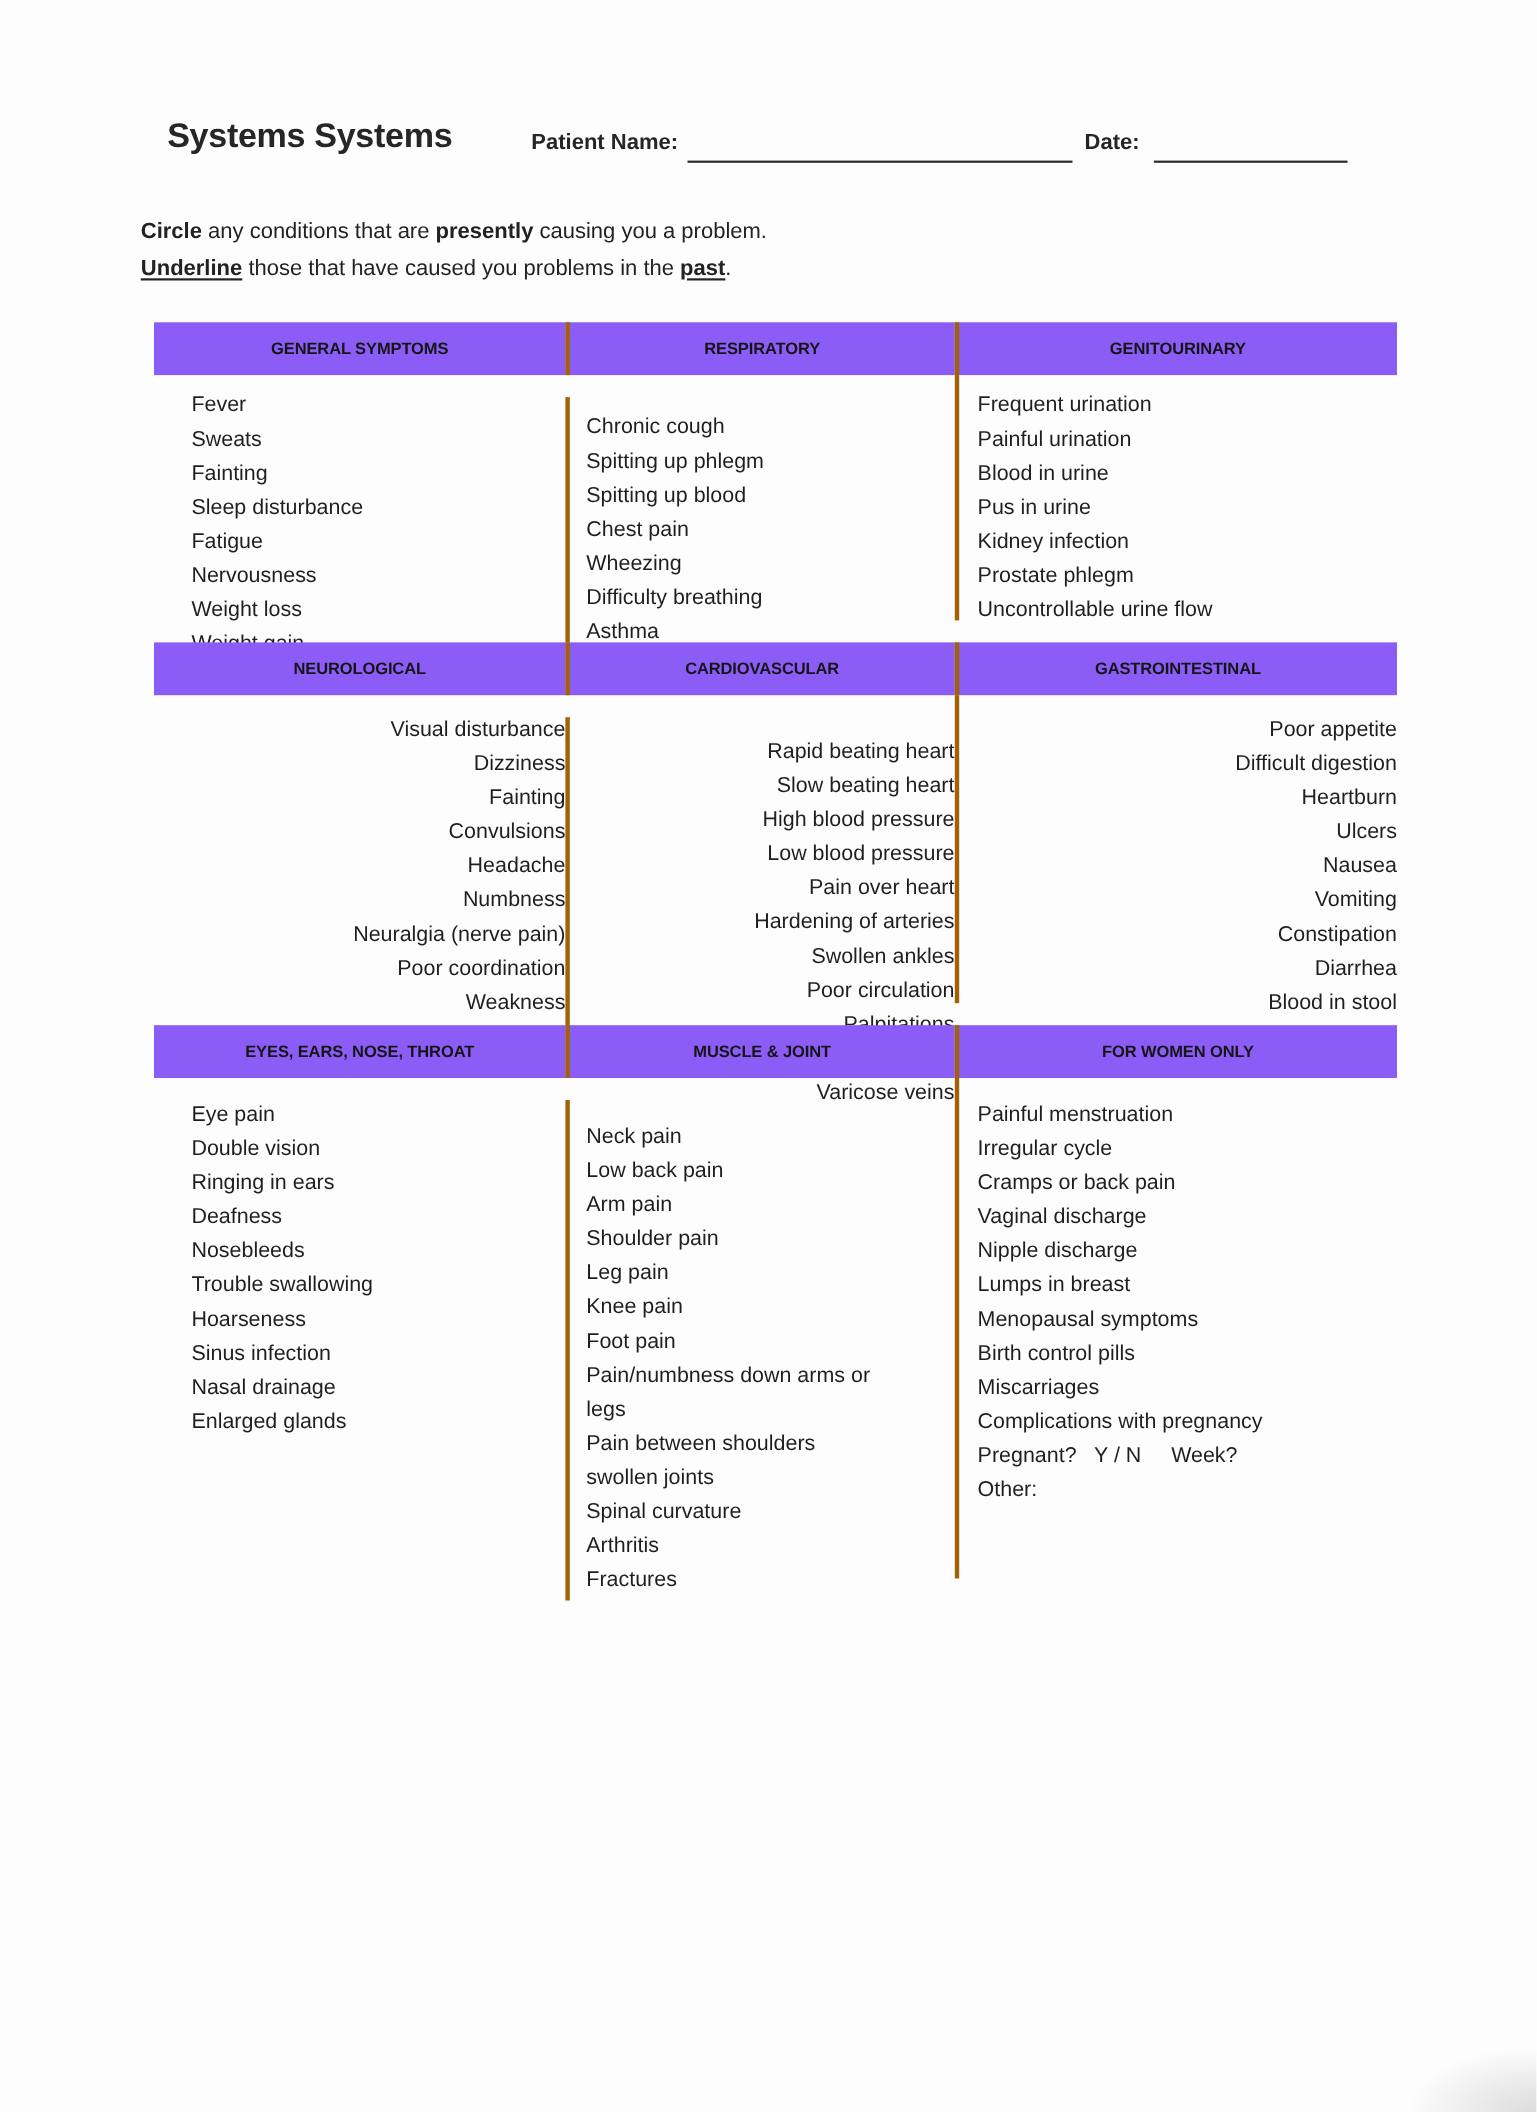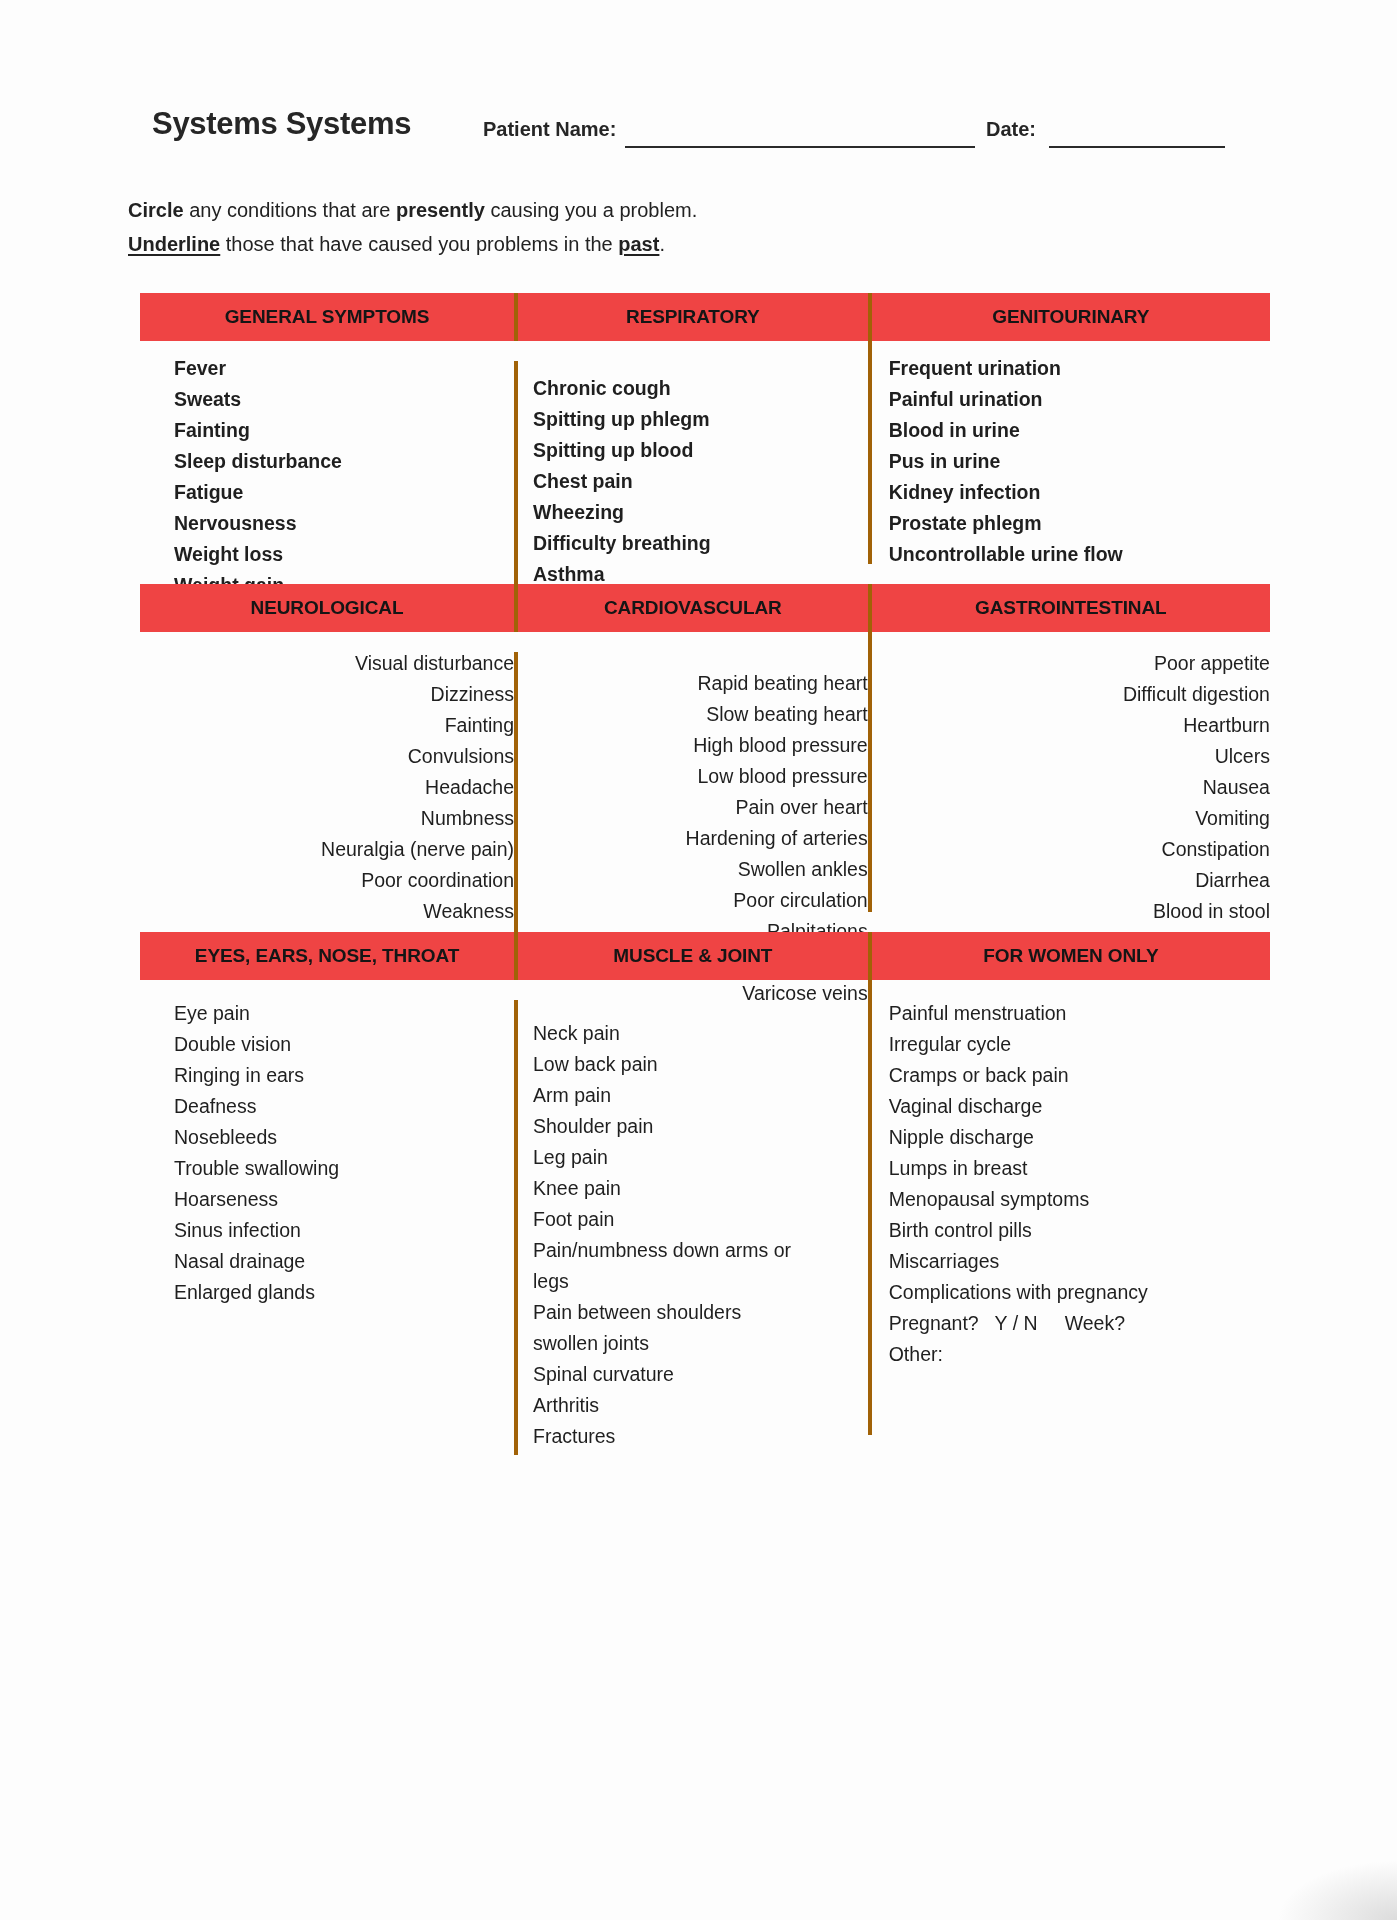--- a/index.html
+++ b/index.html
@@ -32,28 +32,28 @@
   .bu{font-weight:bold;text-decoration:underline;text-underline-offset:3px;}
   
   .table{
     position:absolute;left:140px;top:293px;width:1130px;
     display:grid;
     grid-template-columns:33.1% 31.3% 35.6%;
   }
   .cell{box-sizing:border-box;}
   .c2,.c3{border-left:4px solid #a16207;}
   .head{
-    height:48px;background:#ef4444;
+    height:48px;background:#8b5cf6;
     display:flex;align-items:center;justify-content:center;
-    font-size:19px;font-weight:bold;color:#151515;letter-spacing:-.1px;
+    font-size:15px;font-weight:bold;color:#151515;letter-spacing:-.1px;
   }
   .list{padding-left:34px;font-size:19.5px;line-height:31px;color:#1f1f1f;}
   .c2.list{padding-left:15px;margin-top:20px;}
   .c3.list{padding-left:17px;}
-  .r1{height:223px;padding-top:12px;font-weight:bold;}
+  .r1{height:223px;padding-top:12px;}
   .r2{height:280px;padding-top:16px;text-align:right;}
   .r3{height:455px;padding-top:18px;}
   .item{white-space:pre-wrap;}
   .narrow .item{max-width:292px;}
 </style>
 </head>
 <body>
 
 <div class="page">
 

